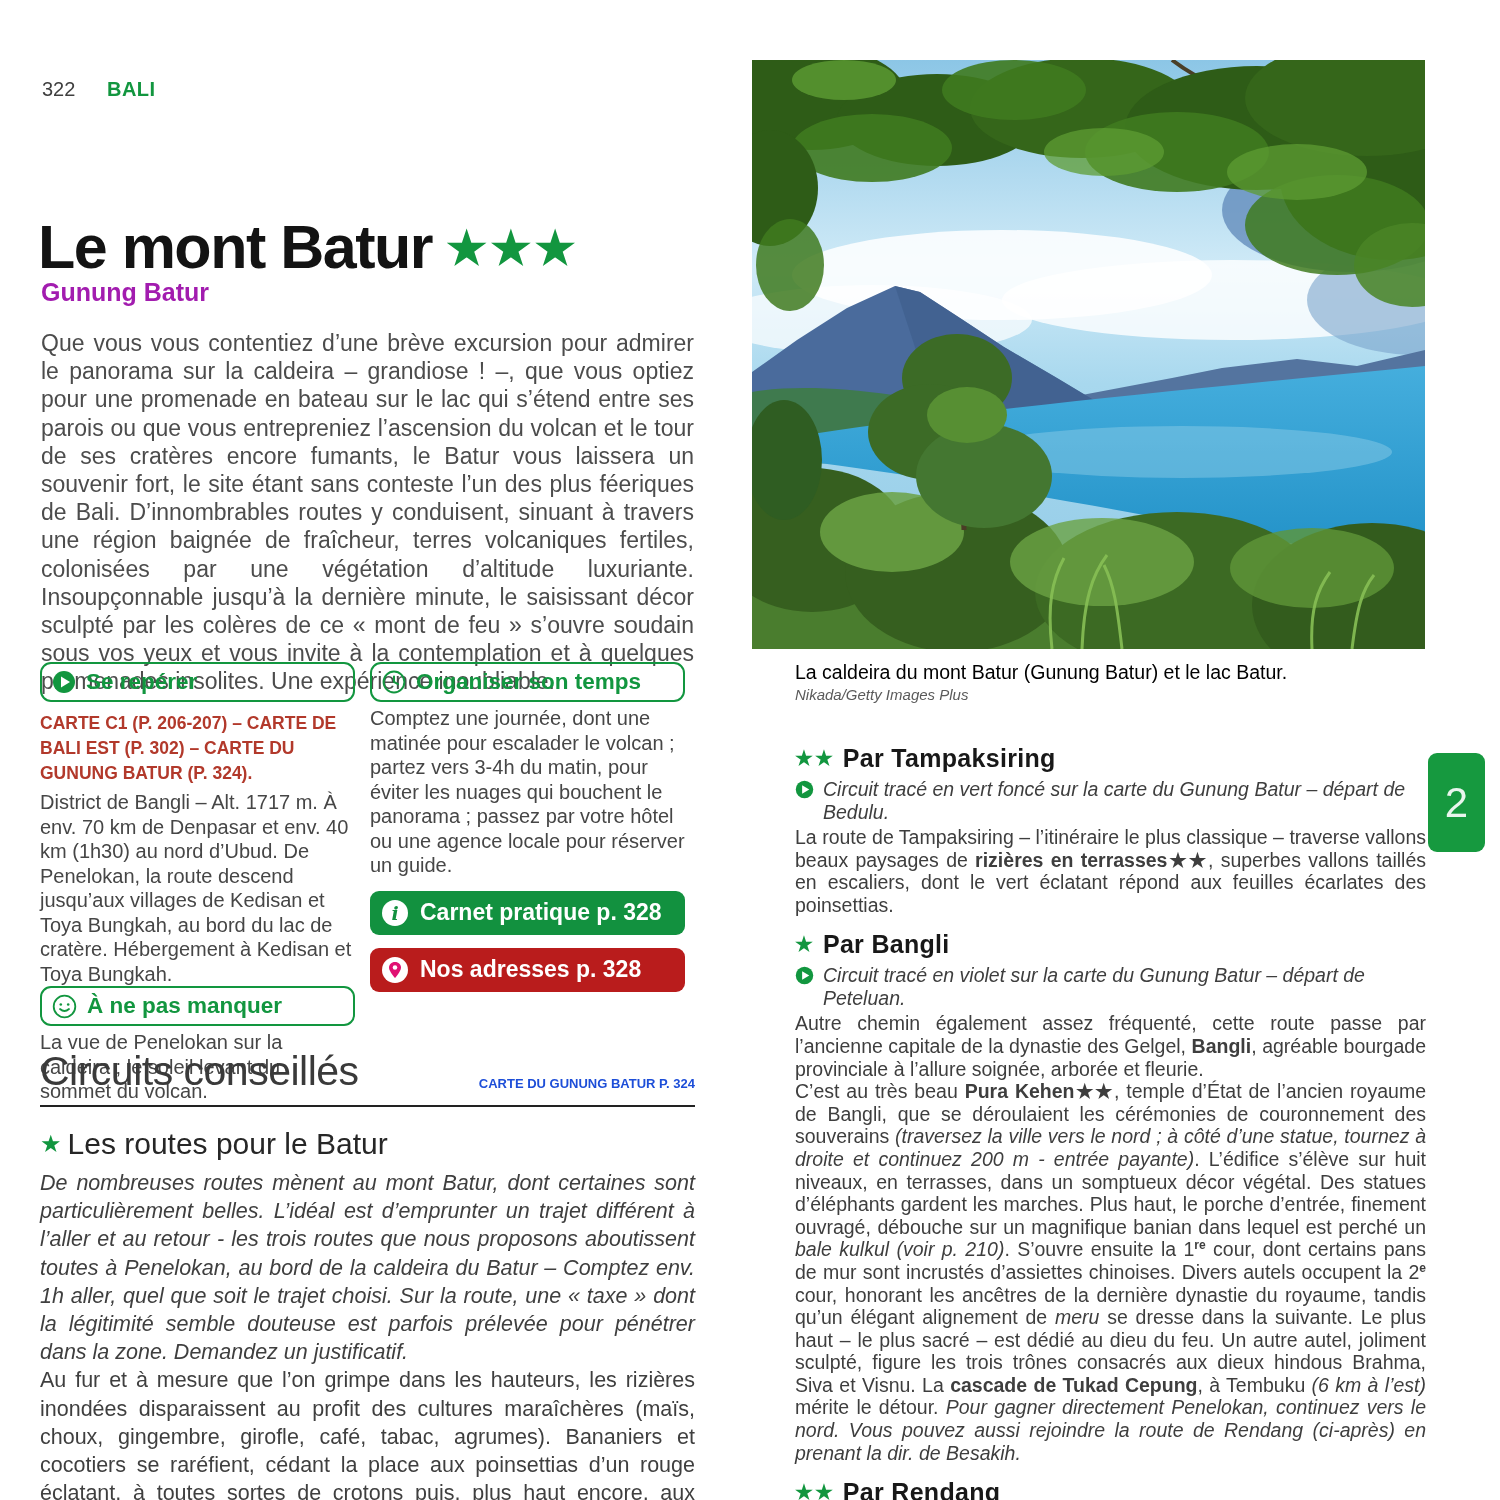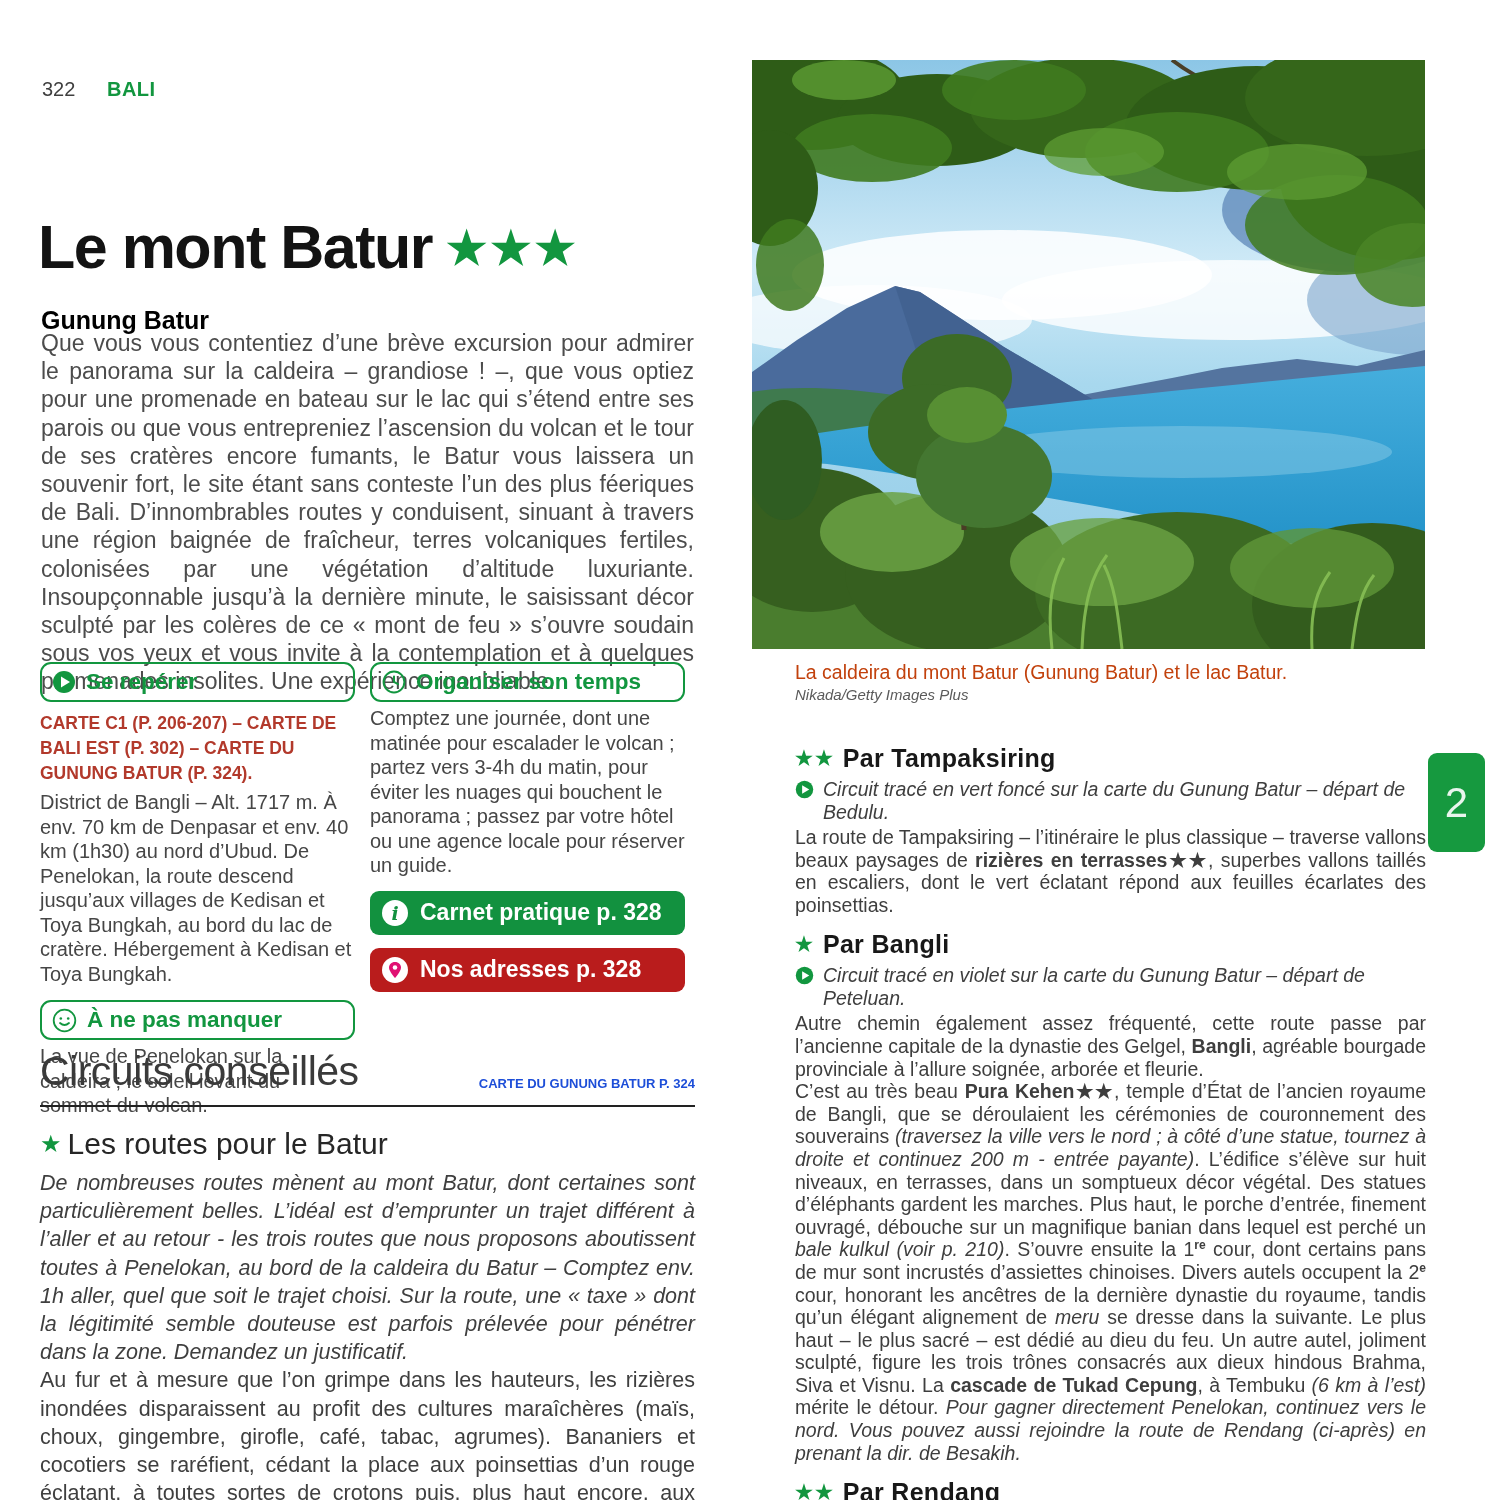--- a/index.html
+++ b/index.html
@@ -6,33 +6,33 @@
   .page{position:relative;width:1500px;height:1500px;background:#ffffff;overflow:hidden;
         font-family:"Liberation Sans",sans-serif;color:#3e3e3e;}
   
   .pagehead{position:absolute;left:42px;top:78px;font-size:20px;}
   .pagenum{color:#3f3f3f;}
   .region{color:#12963F;font-weight:bold;margin-left:26px;letter-spacing:.5px;}
   
   h1{position:absolute;left:38px;top:212px;margin:0;font-size:61px;letter-spacing:-1.5px;
      color:#131313;font-weight:bold;white-space:nowrap;}
   h1 .stars{color:#12963F;font-size:46px;letter-spacing:3px;margin-left:14px;vertical-align:4px;}
-  .subtitle{position:absolute;left:41px;top:306px;font-size:25px;font-weight:bold;color:#000000;}
+  .subtitle{position:absolute;left:41px;top:278px;font-size:25px;font-weight:bold;color:#a21caf;}
   
   .intro{position:absolute;left:41px;top:329px;width:653px;margin:0;font-size:23px;
          line-height:28.2px;text-align:justify;color:#4c4c4c;}
   
   .infogrid{position:absolute;left:40px;top:662px;width:645px;display:grid;
             grid-template-columns:315px 315px;column-gap:15px;}
   .ibox{display:flex;align-items:center;gap:10px;border:2px solid #12963F;border-radius:11px;
         padding:4px 10px;height:28px;}
   .ibox-label{color:#12963F;font-weight:bold;font-size:22.5px;}
   .carte{margin:9px 0 0 0;font-size:17.5px;line-height:25px;font-weight:bold;color:#B2392B;}
   .ibody{margin:4px 0 0 0;font-size:20px;line-height:24.5px;color:#464646;}
-  .manquer{margin-top:14px;}
+  .manquer{}
   .btn{display:flex;align-items:center;gap:12px;height:44px;border-radius:9px;padding:0 12px;
        margin-top:13px;color:#ffffff;font-weight:bold;font-size:23px;text-decoration:none;cursor:pointer;}
   .btn.green{background:#12913F;}
   .btn.pink{background:#b91c1c;}
   .bicn{width:26px;height:26px;border-radius:50%;background:#ffffff;display:flex;align-items:center;
         justify-content:center;flex:0 0 26px;}
   .bicn.info{color:#12913F;font-family:"DejaVu Serif",serif;font-style:italic;font-weight:bold;font-size:19px;}
   
   .circuits{position:absolute;left:40px;top:1048px;width:655px;}
   .circuits-head{display:flex;justify-content:space-between;align-items:flex-end;}
@@ -41,21 +41,21 @@
   .circuits hr{border:none;border-top:2px solid #222222;margin:10px 0 0 0;}
   .routes-h{margin:20px 0 8px 0;font-size:30px;font-weight:400;color:#262626;}
   .star-g{color:#12963F;}
   .routes-h .star-g{font-size:24px;vertical-align:2px;margin-right:6px;}
   .lefttext{margin:0;font-size:21.5px;line-height:28.2px;text-align:justify;color:#3f3f3f;}
   .ital{font-style:italic;}
   
   .photo{position:absolute;left:752px;top:60px;width:673px;height:589px;}
   .photo svg{display:block;width:100%;height:100%;}
   .caption-wrap{position:absolute;left:795px;top:661px;width:630px;}
-  .caption{margin:0;font-size:19.5px;color:#c2410c;}
+  .caption{margin:0;font-size:19.5px;color:#000000;}
   .credit{margin:2px 0 0 0;font-size:15px;font-style:italic;color:#5a5a5a;}
   
   .sections{position:absolute;left:795px;top:744px;width:631px;}
   .sections h3{margin:14px 0 5px 0;font-size:25px;font-weight:bold;color:#181818;letter-spacing:.3px;}
   .sections h3:first-child{margin-top:0;}
   .sections h3 .star-g{font-size:20px;vertical-align:2px;margin-right:8px;letter-spacing:2px;}
   .lead{display:flex;gap:9px;align-items:flex-start;margin:0 0 2px 0;font-size:19.5px;
         line-height:23px;color:#3e3e3e;}
   .lead .ital{display:block;}
   .sections p{margin:0;font-size:19.5px;line-height:22.6px;text-align:justify;color:#3e3e3e;}

